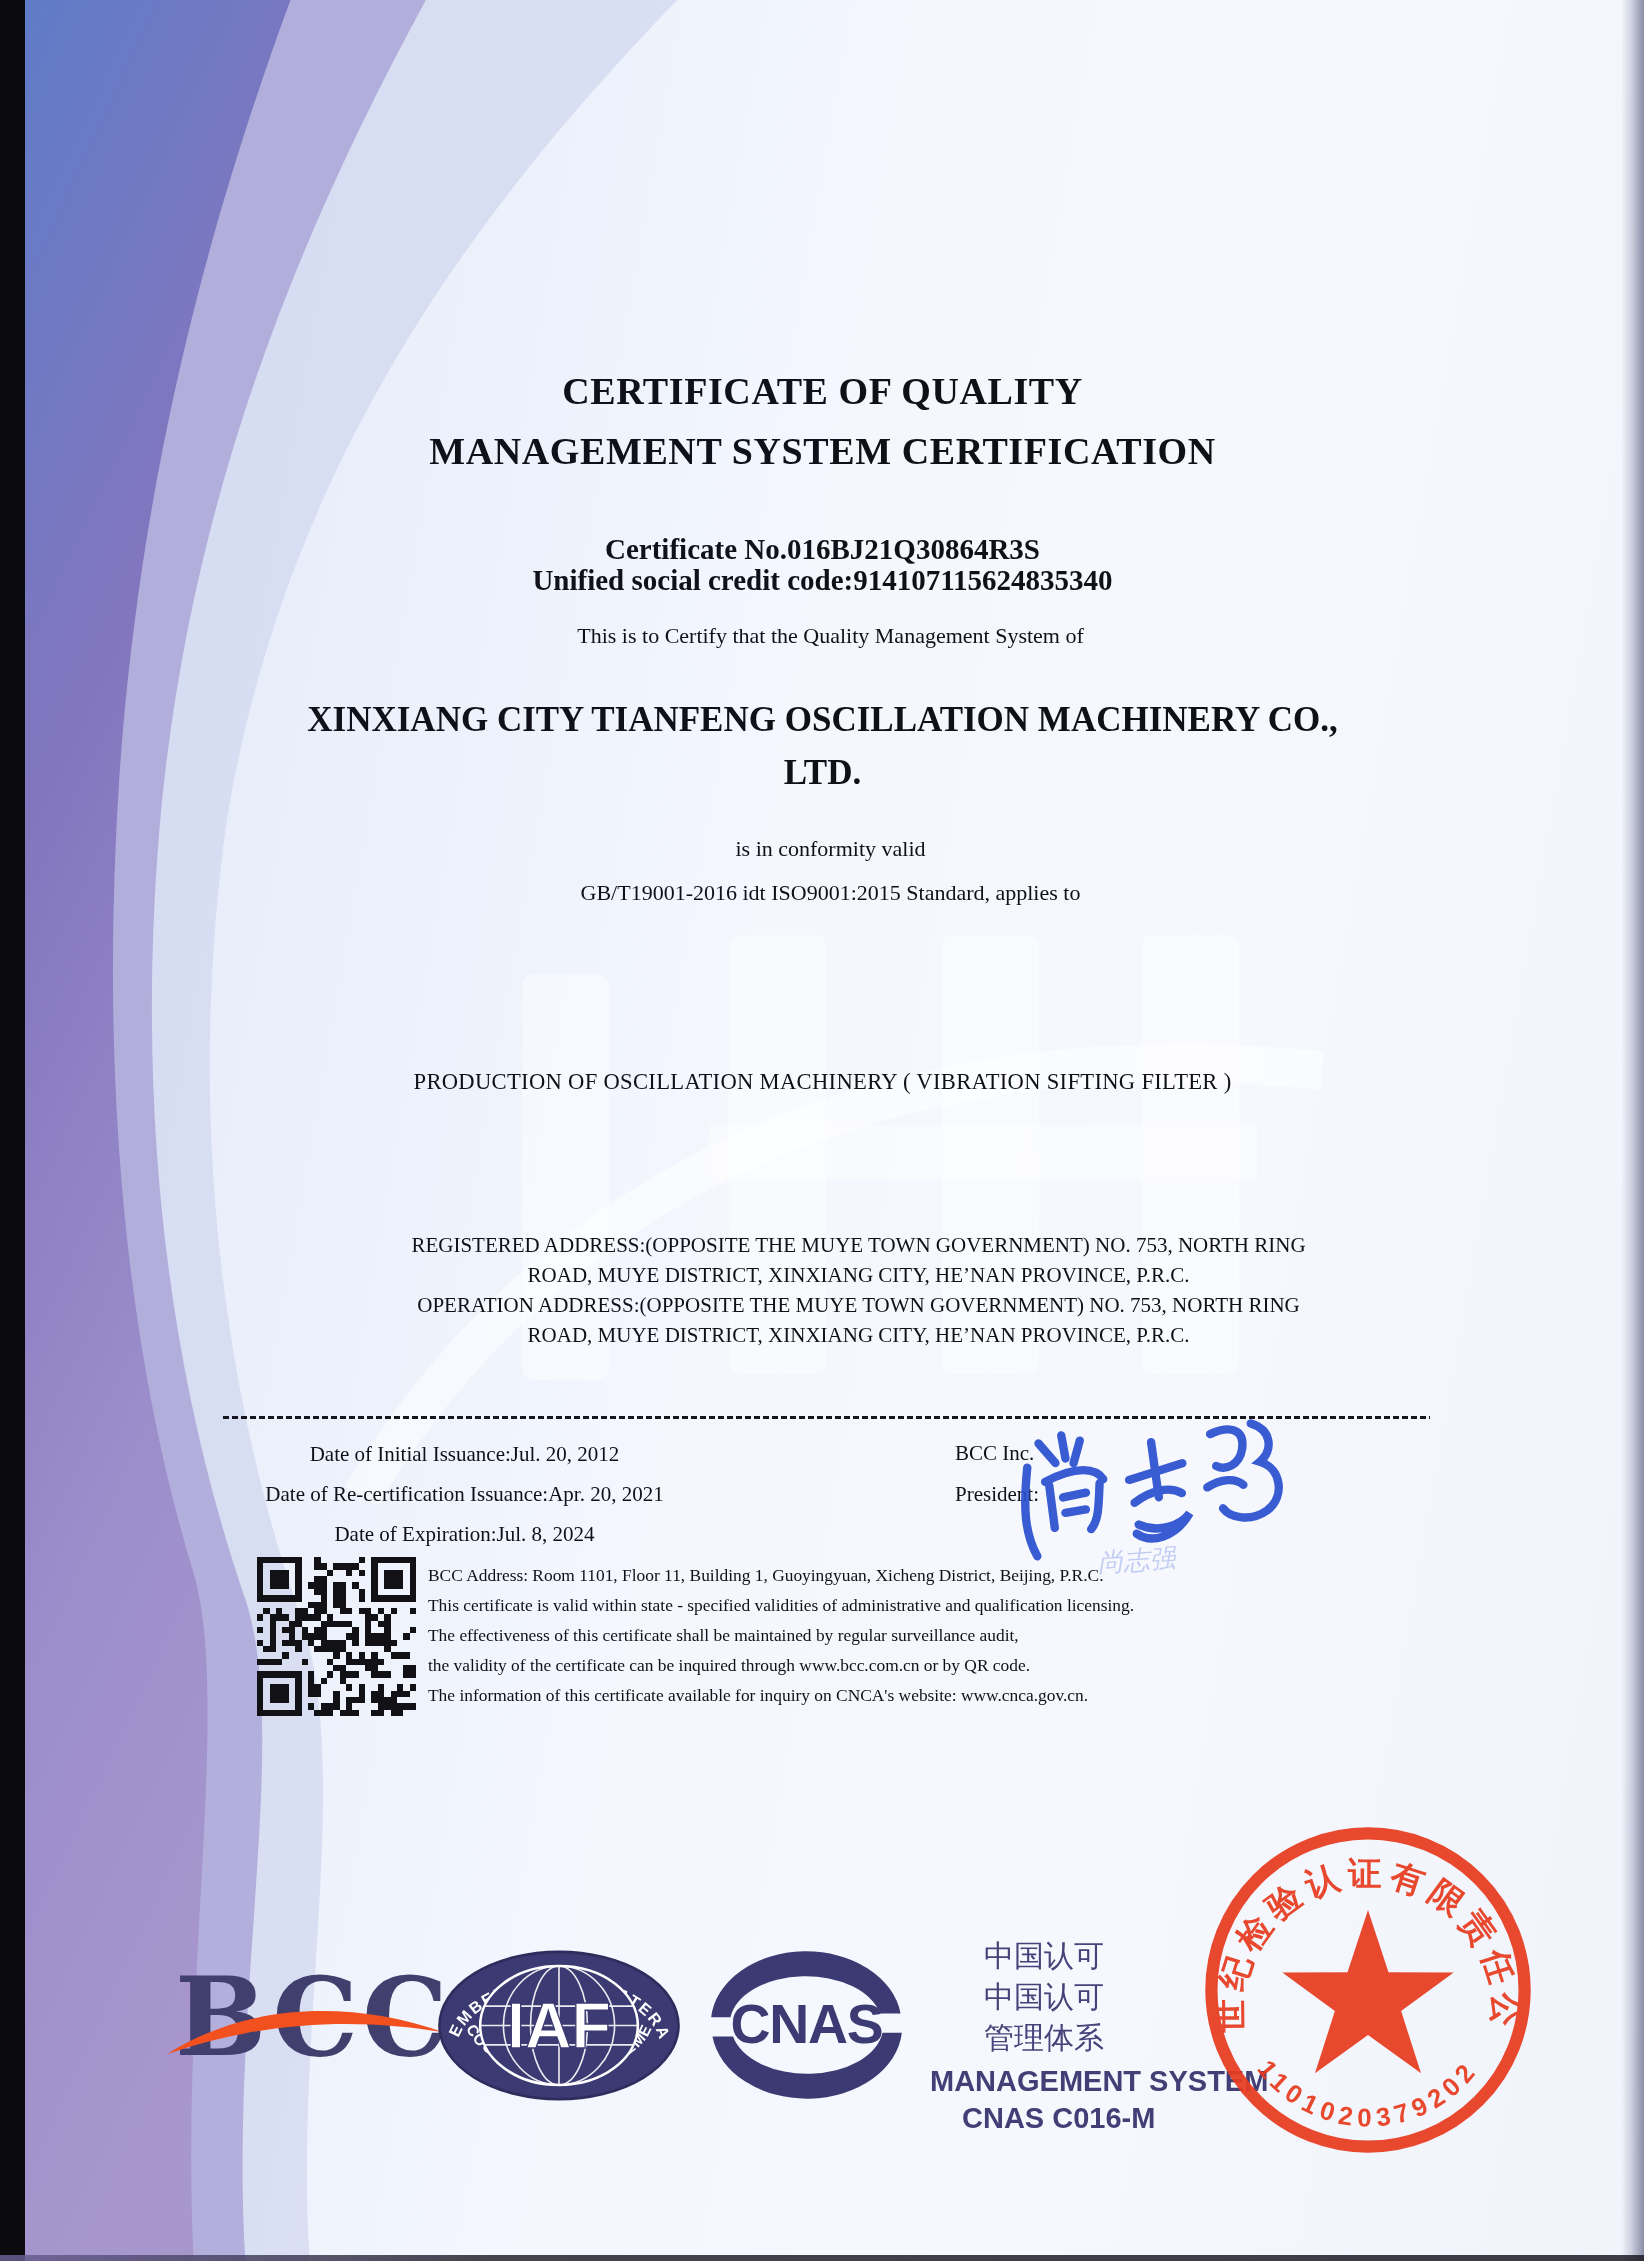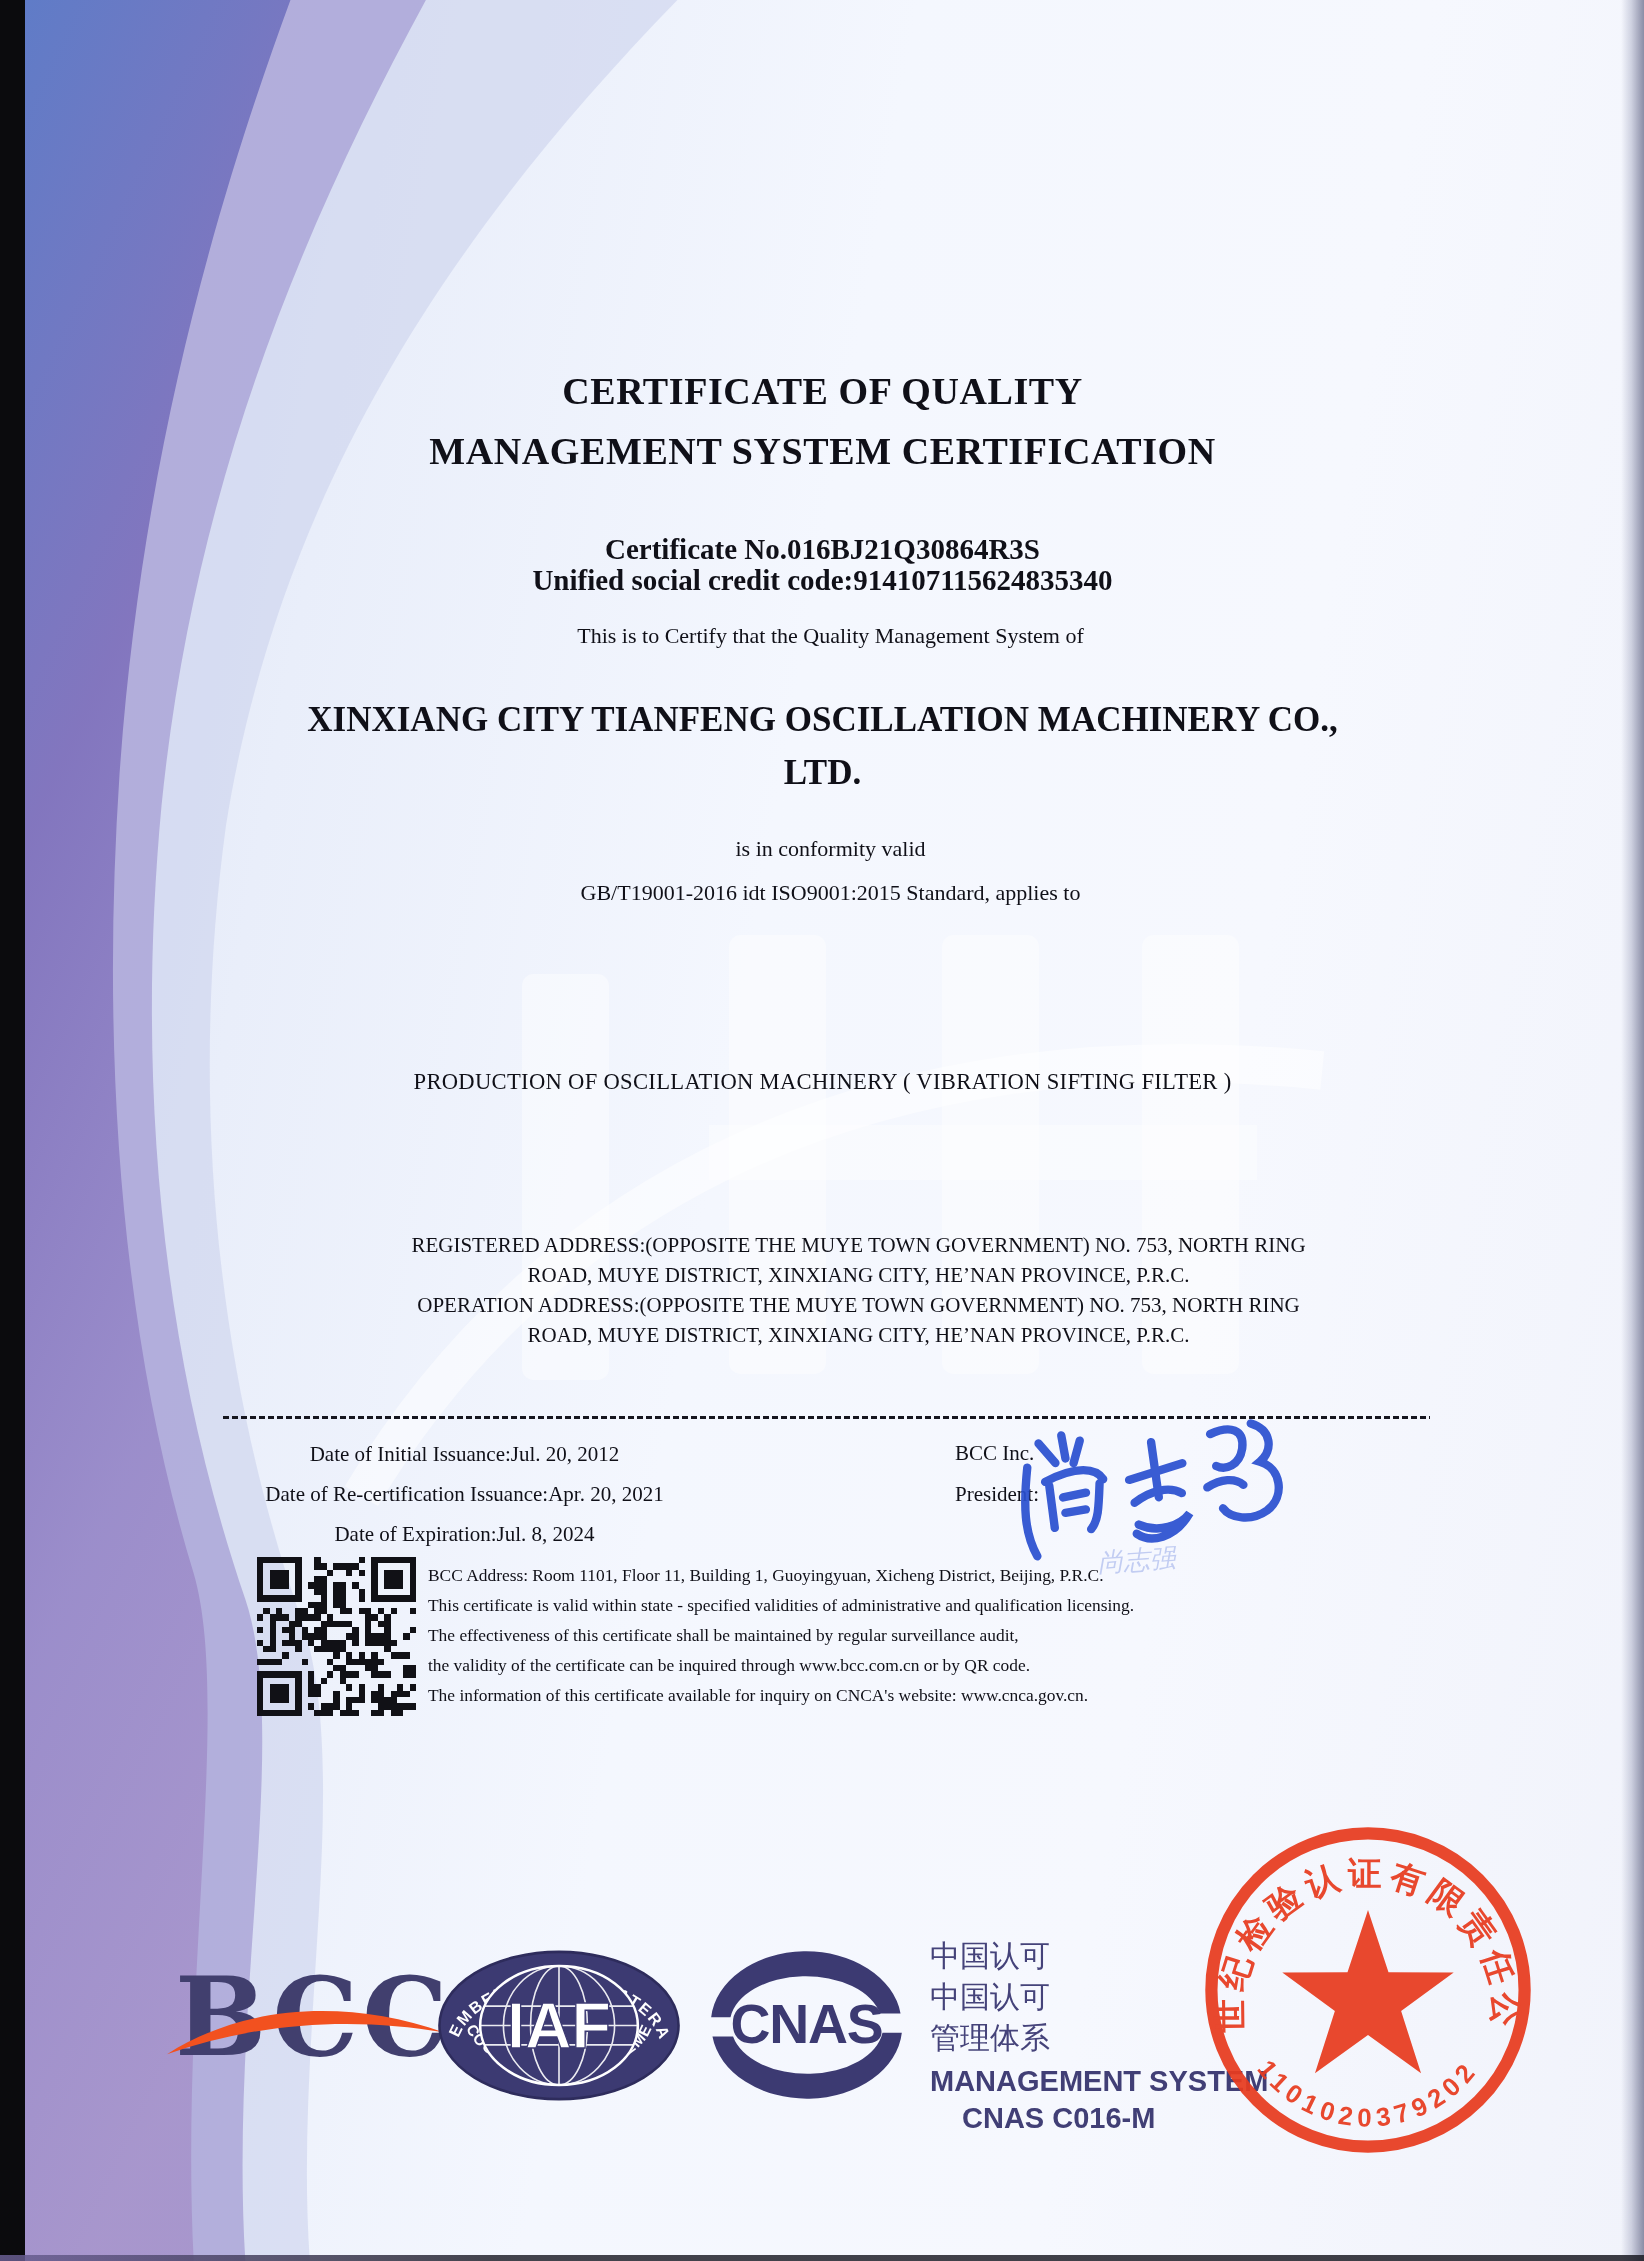--- a/index.html
+++ b/index.html
@@ -458,21 +458,21 @@
   </g>
   <text x="195" y="158" text-anchor="middle" font-family="Liberation Sans, sans-serif" font-size="100" font-weight="bold" fill="#ffffff" stroke="#3c3a72" stroke-width="2">IAF</text>
 </svg>
 
 <svg class="abs" style="left:697px;top:1941px;" width="219" height="168" viewBox="0 0 340 260">
   <path d="M22,118 A148,112 0 0 1 316,112 L284,112 A118,74 0 0 0 52,118 Z" fill="#3c3a72"></path>
   <path d="M318,142 A148,112 0 0 1 24,148 L56,148 A118,74 0 0 0 288,142 Z" fill="#3c3a72"></path>
   <text x="170" y="158" text-anchor="middle" font-family="Liberation Sans, sans-serif" font-size="86" font-weight="bold" fill="#3c3a72" letter-spacing="-2">CNAS</text>
 </svg>
 
-<div class="abs cn-block" style="left:930px;top:1935px;">
+<div class="abs cn-block" style="left:984px;top:1935px;">
   <div>中国认可</div>
   <div>中国认可</div>
   <div>管理体系</div>
 </div>
 <div class="abs mgmt" style="left:930px;top:2063px;">MANAGEMENT SYSTEM</div>
 <div class="abs mgmt" style="left:930px;top:2100px;margin-left:32px;">CNAS C016-M</div>
 
 <svg class="abs" style="left:1194px;top:1816px;" width="348" height="348" viewBox="0 0 540 540" opacity="0.93">
   <defs>
     <path id="stampTopArc" d="M82,358 A196,196 0 1 1 458,358"></path>

